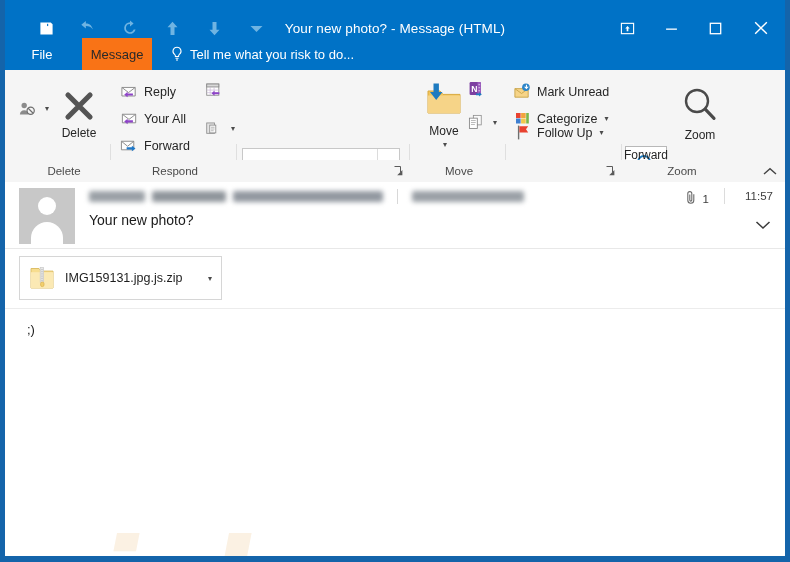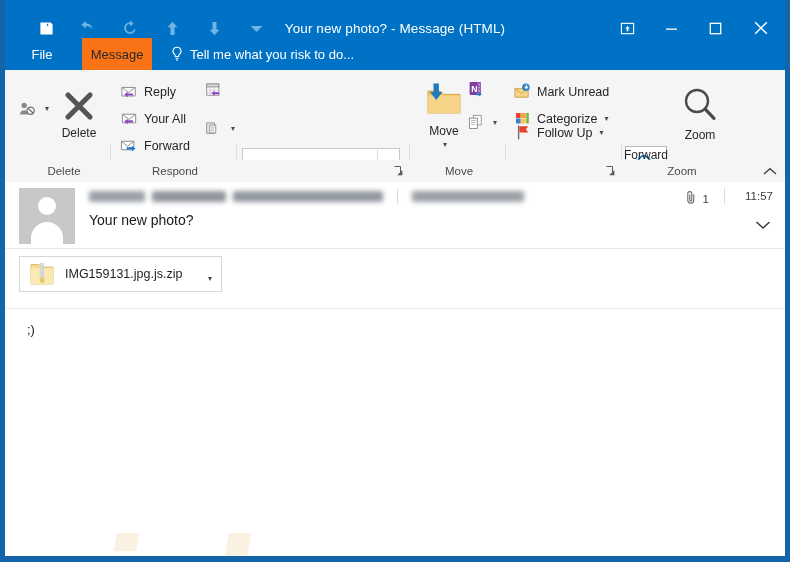--- a/index.html
+++ b/index.html
@@ -129,21 +129,21 @@
   .vsep{width:1px;height:15px;background:#d8d8d8;margin:0 14px;}
   .blur.b4{width:112px;background:#9aa0a6;}
   .subject{position:absolute;left:84px;top:30px;font-size:14px;color:#1a1a1a;}
   .attachinfo{position:absolute;right:76px;top:8px;display:flex;align-items:center;gap:6px;font-size:11.5px;color:#3d3d3d;}
   .time{position:absolute;right:12px;top:8px;font-size:11.5px;color:#3d3d3d;}
   .hdr-sep{position:absolute;right:60px;top:6px;width:1px;height:16px;background:#dcdcdc;}
   .expand{position:absolute;right:14px;top:36px;font-size:13px;color:#3a3a3a;}
 
   .attachrow{position:absolute;left:0;top:66px;width:780px;height:60px;border-bottom:1px solid #ececec;}
   .attachment{
-    position:absolute;left:14px;top:8px;width:203px;height:36px;
+    position:absolute;left:14px;top:8px;width:203px;height:44px;
     background:#ffffff;border:1px solid #d6d6d6;box-sizing:border-box;
     display:flex;align-items:center;padding-left:8px;gap:9px;
   }
   .zipico{position:relative;width:28px;height:28px;}
   .att-name{font-size:12.5px;color:#1d1d1d;}
   .att-caret{position:absolute;right:9px;top:17px;font-size:8px;color:#4a4a4a;}
 
   .body{position:absolute;left:22px;top:140px;font-size:13px;color:#1a1a1a;}
 </style>
 </head>

